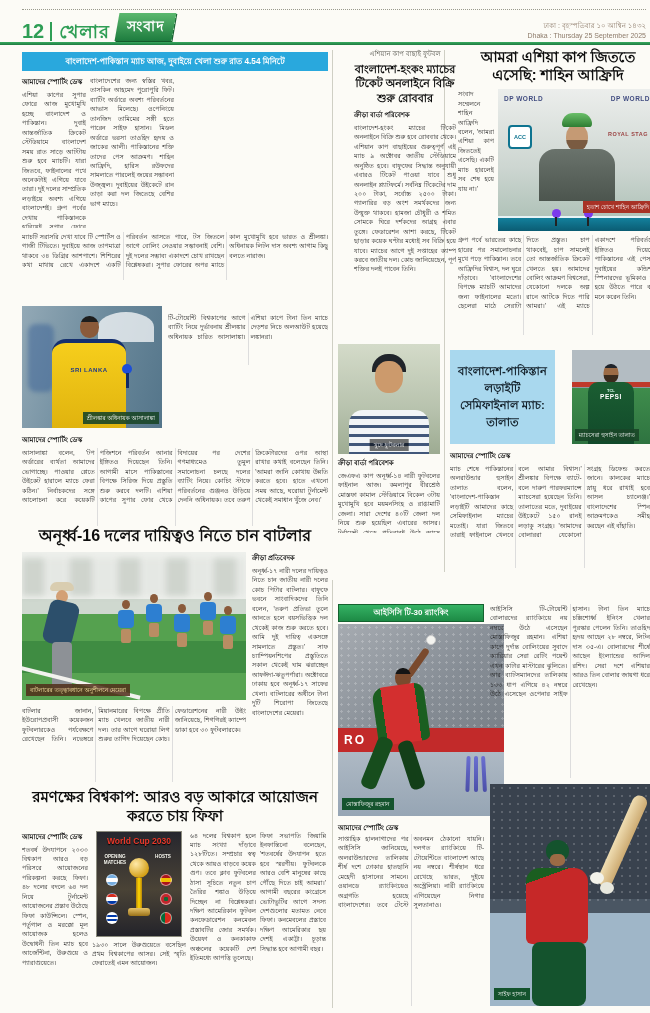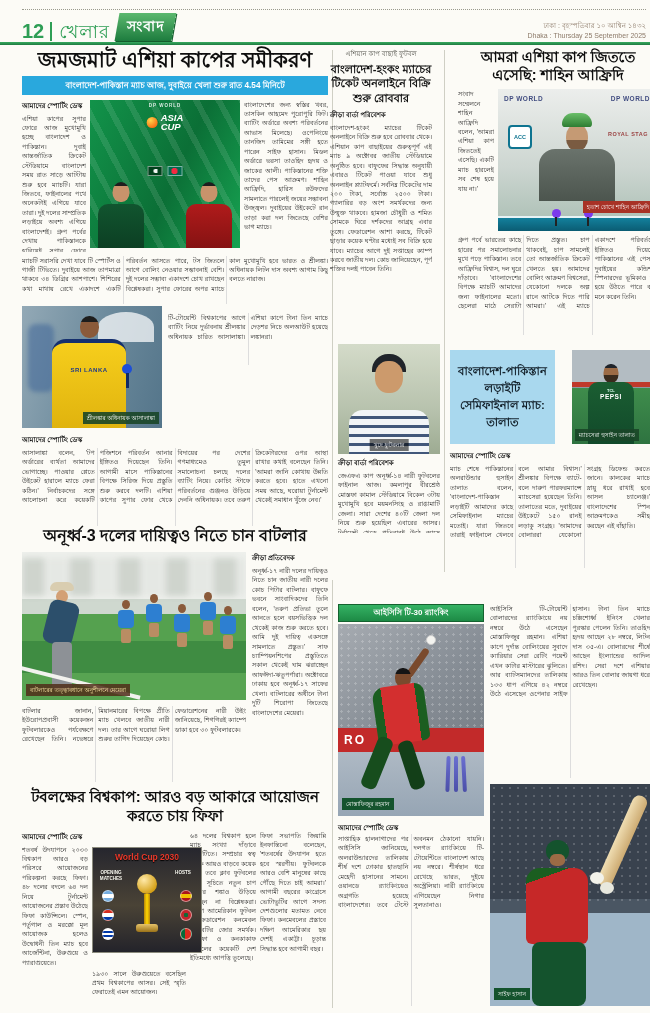--- a/index.html
+++ b/index.html
@@ -3,21 +3,21 @@
 <meta charset="utf-8">
 <style>
 *{margin:0;padding:0;box-sizing:border-box}
 body{background:#dcdcd6;display:flex;justify-content:center;font-family:"Liberation Sans",sans-serif}
 .page{position:relative;width:650px;height:1013px;background:#fcfbf6;overflow:hidden}
 
 .dotted{position:absolute;left:22px;top:9px;width:624px;border-top:1px dotted #9a9a8d}
 .header{position:absolute;left:22px;top:13px;width:624px;display:flex;justify-content:space-between;align-items:flex-end}
 .mast{display:flex;align-items:flex-end;gap:7px}
 .pgnum{font-size:20px;font-weight:800;color:#2e9e55;line-height:.95;border-right:2px solid #2e9e55;padding-right:6px}
-.mast-khelar{font-size:18px;font-weight:400;color:#2e9e55;letter-spacing:1px;line-height:1}
+.mast-khelar{font-size:18px;font-weight:700;color:#2e9e55;letter-spacing:1px;line-height:1}
 .mast-songbad{background:linear-gradient(#5cb86f,#1d7c3e);padding:2px 10px;transform:skewX(-10deg);box-shadow:1px 1px 0 #145c2c}
 .mast-songbad span{display:inline-block;transform:skewX(10deg);color:#fff;font-size:14px;font-weight:800;letter-spacing:1px}
 .dates{text-align:right;font-size:7px;color:#8d7b6a;line-height:1.4}
 .hrule{position:absolute;left:0;top:42px;width:650px;height:3px;background:linear-gradient(#38ab60,#1e7a40)}
 
 .vrule{position:absolute;width:1px;background:#cfcfc4}
 
 .t{font-size:6.3px;line-height:1.5;text-align:justify;color:#1c1c1c;overflow:hidden}
 .byline{font-size:6.7px;font-weight:bold;color:#101010;margin-bottom:2px}
 .c2{column-count:2;column-gap:5px;column-rule:1px solid #ddd}
@@ -93,21 +93,21 @@
 .co-head{position:absolute;top:8px;left:8px;width:12px;height:13px;border-radius:50%;background:#d3a075}
 .co-body{position:absolute;top:19px;left:-2px;width:30px;height:44px;border-radius:8px;background:#2c4f6b;transform:rotate(14deg)}
 .co-legs{position:absolute;top:60px;left:4px;width:20px;height:48px;background:#8d9196;border-radius:4px}
 .wline{position:absolute;bottom:16px;left:-10px;width:130px;height:4px;background:#f2f2ee;transform:rotate(14deg)}
 .girl{position:absolute;width:16px;height:44px}
 .girl .gh{width:8px;height:9px;border-radius:50%;background:#8a5a3a;margin:0 auto}
 .girl .gt{margin-top:1px;height:18px;border-radius:4px;background:#2d7fd1}
 .girl .gl{height:14px;width:62%;margin:1px auto 0;background:#b98d63;border-radius:2px}
 .cap-br{background:rgba(80,45,25,.85);color:#ffe9a8}
 
-.ph-mustafiz{width:146px;height:192px;background:linear-gradient(140deg,#a6abb1,#868d95 45%,#70767d)}
+.ph-mustafiz{width:166px;height:192px;background:linear-gradient(140deg,#a6abb1,#868d95 45%,#70767d)}
 .crowd{position:absolute;inset:0;background-image:radial-gradient(rgba(255,255,255,.22) 1px,transparent 1.4px);background-size:7px 7px}
 .mz-band{position:absolute;top:54%;width:100%;height:24px;background:#c22a2a;color:#fff;font-weight:800;font-size:12px;padding-left:6px;line-height:24px;letter-spacing:2px}
 .mz-apron{position:absolute;top:calc(54% + 24px);bottom:0;width:100%;background:linear-gradient(#aeb9c4,#96a5b4)}
 .st{position:absolute;bottom:24px;width:4px;height:36px;background:linear-gradient(#6b6fd1,#4b4fa8);border-radius:2px}
 .mz-arm{position:absolute;top:22px;left:76px;width:7px;height:34px;background:#7a4a2d;border-radius:4px;transform:rotate(35deg)}
 .mz-ball{position:absolute;top:11px;left:88px;width:10px;height:10px;border-radius:50%;background:#f4f4f0;border:1px solid #ccc}
 .mz-head{position:absolute;top:44px;left:57px;width:16px;height:19px;border-radius:46%;background:linear-gradient(#151515 30%,#7a4a2d 30%)}
 .mz-torso{position:absolute;top:61px;left:37px;width:52px;height:58px;border-radius:12px 10px 6px 6px;background:linear-gradient(90deg,#1b5e20 0 9px,#d32f2f 9px 43px,#1b5e20 43px);transform:rotate(-8deg)}
 .mz-leg1{position:absolute;top:112px;left:31px;width:16px;height:54px;background:#174d1d;border-radius:6px;transform:rotate(22deg)}
 .mz-leg2{position:absolute;top:116px;left:66px;width:15px;height:50px;background:#133f18;border-radius:6px;transform:rotate(-18deg)}
@@ -116,21 +116,21 @@
 .ph-saif{width:160px;height:222px;background:linear-gradient(#39424e 0 52%,#4a5663 52% 58%,#9fb6c8 58%)}
 .crowd2{position:absolute;top:0;left:0;right:0;height:55%;background-image:radial-gradient(rgba(255,255,255,.18) 1px,transparent 1.4px);background-size:8px 8px}
 .sf-bat{position:absolute;top:8px;right:20px;width:15px;height:98px;border-radius:7px;background:linear-gradient(90deg,#efddb2,#cdab72);transform:rotate(24deg)}
 .sf-glove1{position:absolute;top:88px;right:46px;width:14px;height:12px;border-radius:50%;background:#f2f2ea}
 .sf-glove2{position:absolute;top:98px;right:36px;width:14px;height:12px;border-radius:50%;background:#e8e8de}
 .sf-helm{position:absolute;top:56px;left:56px;width:23px;height:21px;border-radius:50% 50% 42% 42%;background:#14532d}
 .sf-face{position:absolute;top:70px;left:60px;width:15px;height:12px;background:#9c6b45;border-radius:40%}
 .sf-torso{position:absolute;top:84px;left:36px;width:62px;height:76px;border-radius:14px 14px 6px 6px;background:linear-gradient(160deg,#1b5e20 0 16%,#c62828 16%)}
 .sf-pants{position:absolute;top:158px;left:42px;width:54px;height:64px;background:#14532d;border-radius:8px}
 
-.wc{width:110px;height:106px;background:linear-gradient(#26262e,#4a4336 55%,#23232a);border:1px solid #8b8b7d;position:relative;margin:16px auto}
+.wc{width:86px;height:106px;background:linear-gradient(#26262e,#4a4336 55%,#23232a);border:1px solid #8b8b7d;position:relative;margin:0 auto}
 .wc-title{position:absolute;top:4px;width:100%;text-align:center;color:#e8392b;font-weight:800;font-size:8.5px;text-shadow:0 1px 1px #000}
 .wc-lab{position:absolute;top:22px;width:32px;color:#f4f4ec;font-size:4.6px;font-weight:700;text-align:center;line-height:1.4}
 .wc-flcol{position:absolute;top:42px;display:grid;gap:7px}
 .fl{width:12px;height:12px;border-radius:50%;border:1px solid rgba(255,255,255,.5)}
 .fl-ar{background:linear-gradient(180deg,#74acdf 0 34%,#fff 34% 66%,#74acdf 66%)}
 .fl-py{background:linear-gradient(180deg,#d52b1e 0 34%,#fff 34% 66%,#0038a8 66%)}
 .fl-uy{background:repeating-linear-gradient(180deg,#fff 0 2px,#0038a8 2px 4px)}
 .fl-es{background:linear-gradient(180deg,#aa151b 0 28%,#f1bf00 28% 72%,#aa151b 72%)}
 .fl-ma{background:radial-gradient(circle,#0e6b37 0 2px,transparent 2.4px),#c1272d}
 .fl-pt{background:linear-gradient(90deg,#046a38 0 38%,#da291c 38%)}
@@ -156,53 +156,32 @@
       <div>Dhaka : Thursday 25 September 2025</div>
     </div>
   </div>
   <div class="hrule"></div>
 
   <div class="vrule" style="left:332px;top:50px;height:470px"></div>
   <div class="vrule" style="left:444px;top:50px;height:522px"></div>
   <div class="vrule" style="left:332px;top:580px;height:428px"></div>
 
   <section style="left:22px;top:48px;width:306px;height:256px">
-    <div class="h-xl">জমজমাট এশিয়া কাপের সমীকরণ</div>
     <div class="bluebar" style="margin-top:4px">বাংলাদেশ-পাকিস্তান ম্যাচ আজ, দুবাইয়ে খেলা শুরু রাত 4.54 মিনিটে</div>
     <div style="display:flex;gap:4px;margin-top:5px">
       <div style="width:64px">
         <div class="byline">আমাদের স্পোর্টিং ডেস্ক</div>
         <div class="t" style="height:138px">এশিয়া কাপের সুপার ফোরে আজ মুখোমুখি হচ্ছে বাংলাদেশ ও পাকিস্তান। দুবাই আন্তর্জাতিক ক্রিকেট স্টেডিয়ামে বাংলাদেশ সময় রাত সাড়ে আটটায় শুরু হবে ম্যাচটি। যারা জিতবে, ফাইনালের পথে অনেকটাই এগিয়ে যাবে তারা। দুই দলের সাম্প্রতিক লড়াইয়ে অবশ্য এগিয়ে বাংলাদেশই। গ্রুপ পর্বের দেখায় পাকিস্তানকে হারিয়েই সুপার ফোরে উঠেছে টাইগাররা। তবে সুপার ফোরের লড়াই ভিন্ন, চাপও ভিন্ন।</div>
       </div>
-      <div class="photo ph-asia">
-        <div class="shine"></div>
-        <div class="dp">DP WORLD</div>
-        <div class="logo">
-          <span class="ball"></span>
-          <span class="lg"><span>ASIA</span><br><span>CUP</span></span>
-        </div>
-        <div class="player pl-left">
-            <div class="head"></div>
-            <div class="pbody"></div>
-          </div>
-        <div class="player pl-right">
-            <div class="head"></div>
-            <div class="pbody"></div>
-          </div>
-        <div class="flags">
-            <span class="fpk"></span>
-            <span class="fbd"></span>
-          </div>
-      </div>
       <div class="t" style="width:84px;height:150px">বাংলাদেশের জন্য স্বস্তির খবর, তাসকিন আহমেদ পুরোপুরি ফিট। ব্যাটিং অর্ডারে অবশ্য পরিবর্তনের আভাস মিলেছে। ওপেনিংয়ে তানজিদ তামিমের সঙ্গী হতে পারেন সাইফ হাসান। মিডল অর্ডারে ভরসা তাওহিদ হৃদয় ও জাকের আলী। পাকিস্তানের শক্তি তাদের পেস আক্রমণ। শাহিন আফ্রিদি, হারিস রউফদের সামলাতে পারলেই জয়ের সম্ভাবনা উজ্জ্বল। দুবাইয়ের উইকেটে রান তাড়া করা দল জিতেছে বেশির ভাগ ম্যাচে।</div>
     </div>
     <div class="t c3" style="margin-top:4px;height:48px">ম্যাচটি সরাসরি দেখা যাবে টি স্পোর্টস ও গাজী টিভিতে। দুবাইয়ে আজ তাপমাত্রা থাকবে ৩৪ ডিগ্রির আশপাশে। শিশিরের কথা মাথায় রেখে একাদশে একটি পরিবর্তন আসতে পারে, টস জিতলে আগে বোলিং নেওয়ার সম্ভাবনাই বেশি। দুই দলের সম্ভাব্য একাদশে চোখ রাখছেন বিশ্লেষকরা। সুপার ফোরের অপর ম্যাচে কাল মুখোমুখি হবে ভারত ও শ্রীলঙ্কা। অধিনায়ক লিটন দাস অবশ্য আগাম কিছু বলতে নারাজ।</div>
   </section>
 
-  <section style="left:330px;top:48px;width:102px;height:294px">
+  <section style="left:354px;top:48px;width:102px;height:294px">
     <div class="kicker">এশিয়ান কাপ বাছাই ফুটবল</div>
     <div class="h-sm">বাংলাদেশ-হংকং ম্যাচের টিকেট অনলাইনে বিক্রি শুরু রোববার</div>
     <div class="byline" style="margin-top:4px">ক্রীড়া বার্তা পরিবেশক</div>
     <div class="t" style="height:216px">বাংলাদেশ-হংকং ম্যাচের টিকেট অনলাইনে বিক্রি শুরু হবে রোববার থেকে। এশিয়ান কাপ বাছাইয়ের গুরুত্বপূর্ণ এই ম্যাচ ৯ অক্টোবর জাতীয় স্টেডিয়ামে অনুষ্ঠিত হবে। বাফুফের সিদ্ধান্ত অনুযায়ী এবারও টিকেট পাওয়া যাবে শুধু অনলাইন প্ল্যাটফর্মে। সর্বনিম্ন টিকেটের দাম ২০০ টাকা, সর্বোচ্চ ২৫০০ টাকা। গ্যালারির বড় অংশ সমর্থকদের জন্য উন্মুক্ত থাকবে। হামজা চৌধুরী ও শমিত সোমকে ঘিরে দর্শকদের আগ্রহ এবার তুঙ্গে। ফেডারেশন আশা করছে, টিকেট ছাড়ার কয়েক ঘণ্টার মধ্যেই সব বিক্রি হয়ে যাবে। ম্যাচের আগে দুই সপ্তাহের ক্যাম্প করবে জাতীয় দল। কোচ জানিয়েছেন, পূর্ণ শক্তির দলই পাবেন তিনি।</div>
   </section>
 
   <section style="left:458px;top:48px;width:200px;height:292px">
     <div class="h-md">আমরা এশিয়া কাপ জিততে এসেছি: শাহিন আফ্রিদি</div>
     <div style="display:flex;gap:4px;margin-top:5px">
       <div class="t" style="width:36px;height:142px">সংবাদ সম্মেলনে শাহিন আফ্রিদি বলেন, 'আমরা এশিয়া কাপ জিততেই এসেছি। একটি ম্যাচ হারলেই সব শেষ হয়ে যায় না।'</div>
@@ -265,21 +244,21 @@
           <div class="b2">PEPSI</div>
         </div>
         <span class="cap" style="left:3px;bottom:3px">ম্যাচসেরা হুসাইন তালাত</span>
       </div>
     </div>
     <div class="byline" style="margin-top:6px">আমাদের স্পোর্টিং ডেস্ক</div>
     <div class="t c3" style="height:104px">ম্যাচ শেষে পাকিস্তানের অলরাউন্ডার হুসাইন তালাত বলেন, 'বাংলাদেশ-পাকিস্তান লড়াইটি আমাদের কাছে সেমিফাইনাল ম্যাচের মতোই। যারা জিতবে তারাই ফাইনালে খেলবে বলে আমার বিশ্বাস।' শ্রীলঙ্কার বিপক্ষে ব্যাটে-বলে দারুণ পারফরম্যান্সে ম্যাচসেরা হয়েছেন তিনি। তালাতের মতে, দুবাইয়ের উইকেটে ১৫০ রানই লড়াকু সংগ্রহ। 'আমাদের বোলাররা যেকোনো সংগ্রহ ডিফেন্ড করতে জানে। কালকের ম্যাচে স্নায়ু ধরে রাখাই হবে আসল চ্যালেঞ্জ।' বাংলাদেশের স্পিন আক্রমণকেও সমীহ করছেন এই বাঁহাতি।</div>
   </section>
 
   <section style="left:22px;top:526px;width:306px;height:258px">
-    <div class="h-lg" style="text-align:center">অনূর্ধ্ব-3 দলের দায়িত্বও নিতে চান বাটলার</div>
+    <div class="h-lg" style="text-align:center">অনূর্ধ্ব-16 দলের দায়িত্বও নিতে চান বাটলার</div>
     <div class="photo ph-butler abs" style="left:0;top:26px">
       <div class="bz"></div>
       <div class="coach">
         <div class="co-hat"></div>
         <div class="co-head"></div>
         <div class="co-body"></div>
         <div class="co-legs"></div>
       </div>
       <div class="wline"></div>
       <div class="girl" style="left:96px;top:48px">
@@ -310,21 +289,21 @@
       <span class="cap cap-br" style="left:4px;bottom:4px">বাটলারের তত্ত্বাবধানে অনুশীলনে মেয়েরা</span>
     </div>
     <div class="abs" style="left:230px;top:26px;width:76px">
       <div class="byline">ক্রীড়া প্রতিবেদক</div>
       <div class="t" style="height:222px">অনূর্ধ্ব-১৭ নারী দলের দায়িত্বও নিতে চান জাতীয় নারী দলের কোচ পিটার বাটলার। বাফুফে ভবনে সাংবাদিকদের তিনি বলেন, 'তরুণ প্রতিভা তুলে আনতে হলে বয়সভিত্তিক দল থেকেই কাজ শুরু করতে হবে। আমি দুই দায়িত্ব একসঙ্গে সামলাতে প্রস্তুত।' সাফ চ্যাম্পিয়নশিপের প্রস্তুতিতে সকাল থেকেই ঘাম ঝরাচ্ছেন আফঈদা-ঋতুপর্ণারা। অক্টোবরে ঢাকায় হবে অনূর্ধ্ব-১৭ সাফের খেলা। বাটলারের অধীনে টানা দুটি শিরোপা জিতেছে বাংলাদেশের মেয়েরা।</div>
     </div>
     <div class="t c3 abs" style="left:0;top:180px;width:224px;height:76px">বাটলার জানান, ইউরোপপ্রবাসী কয়েকজন ফুটবলারকেও পর্যবেক্ষণে রেখেছেন তিনি। নভেম্বরে মিয়ানমারের বিপক্ষে প্রীতি ম্যাচ খেলবে জাতীয় নারী দল। তার আগে ঘরোয়া লিগ শুরুর তাগিদ দিয়েছেন কোচ। ফেডারেশনের নারী উইং জানিয়েছে, শিগগিরই ক্যাম্পে ডাকা হবে ৩০ ফুটবলারকে।</div>
   </section>
 
   <section style="left:22px;top:788px;width:306px;height:220px">
-    <div class="h-md" style="font-size:15px">টবলক্ষের বিশ্বকাপ: আরও বড় আকারে আয়োজন করতে চায় ফিফা</div>
+    <div class="h-md" style="font-size:15px">রমণক্ষের বিশ্বকাপ: আরও বড় আকারে আয়োজন করতে চায় ফিফা</div>
     <div style="display:flex;gap:4px;margin-top:5px">
       <div style="width:66px">
         <div class="byline">আমাদের স্পোর্টিং ডেস্ক</div>
         <div class="t" style="height:158px">শতবর্ষ উদযাপনে ২০৩০ বিশ্বকাপ আরও বড় পরিসরে আয়োজনের পরিকল্পনা করছে ফিফা। ৪৮ দলের বদলে ৬৪ দল নিয়ে টুর্নামেন্ট আয়োজনের প্রস্তাব উঠেছে ফিফা কাউন্সিলে। স্পেন, পর্তুগাল ও মরক্কো মূল আয়োজক হলেও উদ্বোধনী তিন ম্যাচ হবে আর্জেন্টিনা, উরুগুয়ে ও প্যারাগুয়েতে।</div>
       </div>
       <div style="width:94px">
         <div class="wc">
           <div class="wc-title">World Cup 2030</div>
           <div class="wc-lab" style="left:2px">OPENING MATCHES</div>
           <div class="wc-lab" style="right:2px">HOSTS</div>

